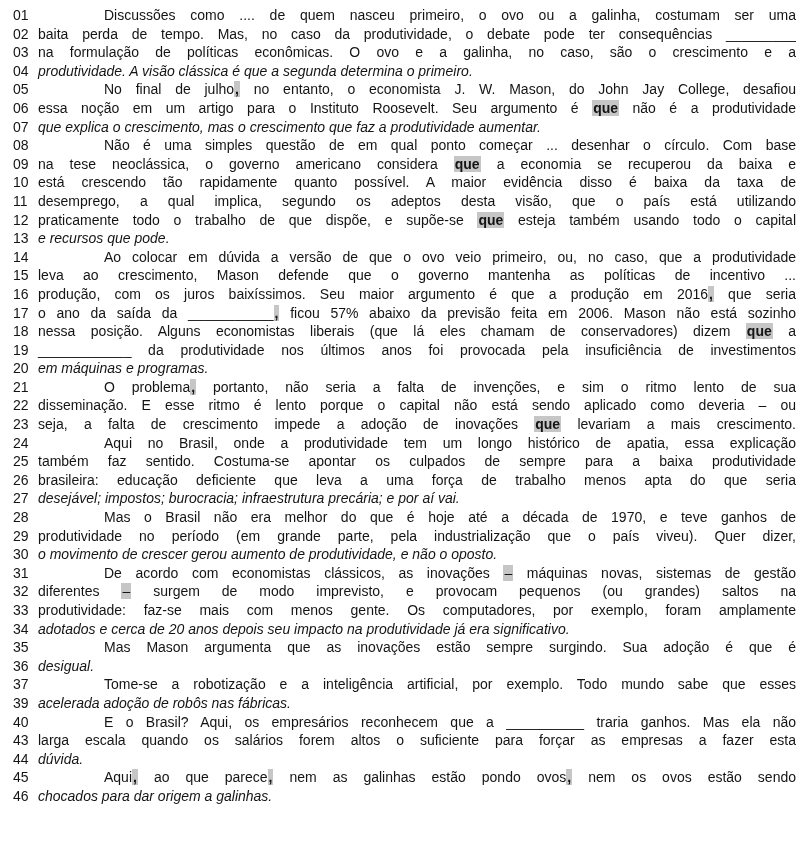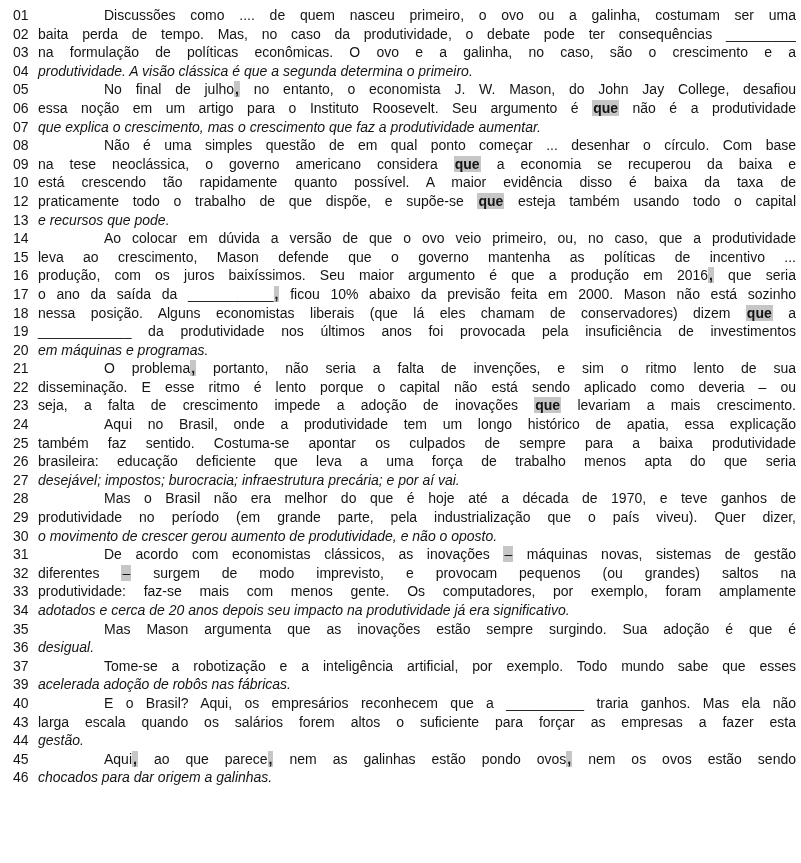--- a/index.html
+++ b/index.html
@@ -78,20 +78,24 @@
       </div>
       <div class="line">
         <span class="num">09</span>
         <div class="txt"><span>na tese neoclássica, o governo americano considera </span><span class="hl b">que</span><span> a economia se recuperou da baixa e</span></div>
       </div>
       <div class="line">
         <span class="num">10</span>
         <div class="txt"><span>está crescendo tão rapidamente quanto possível. A maior evidência disso é baixa da taxa de</span></div>
       </div>
       <div class="line">
+        <span class="num">11</span>
+        <div class="txt"><span>desemprego, a qual implica, segundo os adeptos desta visão, que o país está utilizando</span></div>
+      </div>
+      <div class="line">
         <span class="num">12</span>
         <div class="txt"><span>praticamente todo o trabalho de que dispõe, e supõe-se </span><span class="hl b">que</span><span> esteja também usando todo o capital</span></div>
       </div>
       <div class="line">
         <span class="num">13</span>
         <div class="txt align-left"><span>e recursos que pode.</span></div>
       </div>
       <div class="line">
         <span class="num">14</span>
         <div class="txt indent"><span>Ao colocar em dúvida a versão de que o ovo veio primeiro, ou, no caso, que a produtividade</span></div>
@@ -99,21 +103,21 @@
       <div class="line">
         <span class="num">15</span>
         <div class="txt"><span>leva ao crescimento, Mason defende que o governo mantenha as políticas de incentivo ...</span></div>
       </div>
       <div class="line">
         <span class="num">16</span>
         <div class="txt"><span>produção, com os juros baixíssimos. Seu maior argumento é que a produção em 2016</span><span class="hl b">,</span><span> que seria</span></div>
       </div>
       <div class="line">
         <span class="num">17</span>
-        <div class="txt"><span>o ano da saída da ___________</span><span class="hl b">,</span><span> ficou 10% abaixo da previsão feita em 2000. Mason não está sozinho</span></div>
+        <div class="txt"><span>o ano da saída da ___________</span><span class="hl b">,</span><span> ficou 57% abaixo da previsão feita em 2006. Mason não está sozinho</span></div>
       </div>
       <div class="line">
         <span class="num">18</span>
         <div class="txt"><span>nessa posição. Alguns economistas liberais (que lá eles chamam de conservadores) dizem </span><span class="hl b">que</span><span> a</span></div>
       </div>
       <div class="line">
         <span class="num">19</span>
         <div class="txt"><span>____________ da produtividade nos últimos anos foi provocada pela insuficiência de investimentos</span></div>
       </div>
       <div class="line">
@@ -195,21 +199,21 @@
       <div class="line">
         <span class="num">40</span>
         <div class="txt indent"><span>E o Brasil? Aqui, os empresários reconhecem que a __________ traria ganhos. Mas ela não</span></div>
       </div>
       <div class="line">
         <span class="num">43</span>
         <div class="txt"><span>larga escala quando os salários forem altos o suficiente para forçar as empresas a fazer esta</span></div>
       </div>
       <div class="line">
         <span class="num">44</span>
-        <div class="txt align-left"><span>gestão.</span></div>
+        <div class="txt align-left"><span>dúvida.</span></div>
       </div>
       <div class="line">
         <span class="num">45</span>
         <div class="txt indent"><span>Aqui</span><span class="hl b">,</span><span> ao que parece</span><span class="hl b">,</span><span> nem as galinhas estão pondo ovos</span><span class="hl b">,</span><span> nem os ovos estão sendo</span></div>
       </div>
       <div class="line">
         <span class="num">46</span>
         <div class="txt align-left"><span>chocados para dar origem a galinhas.</span></div>
       </div>
     </div>

